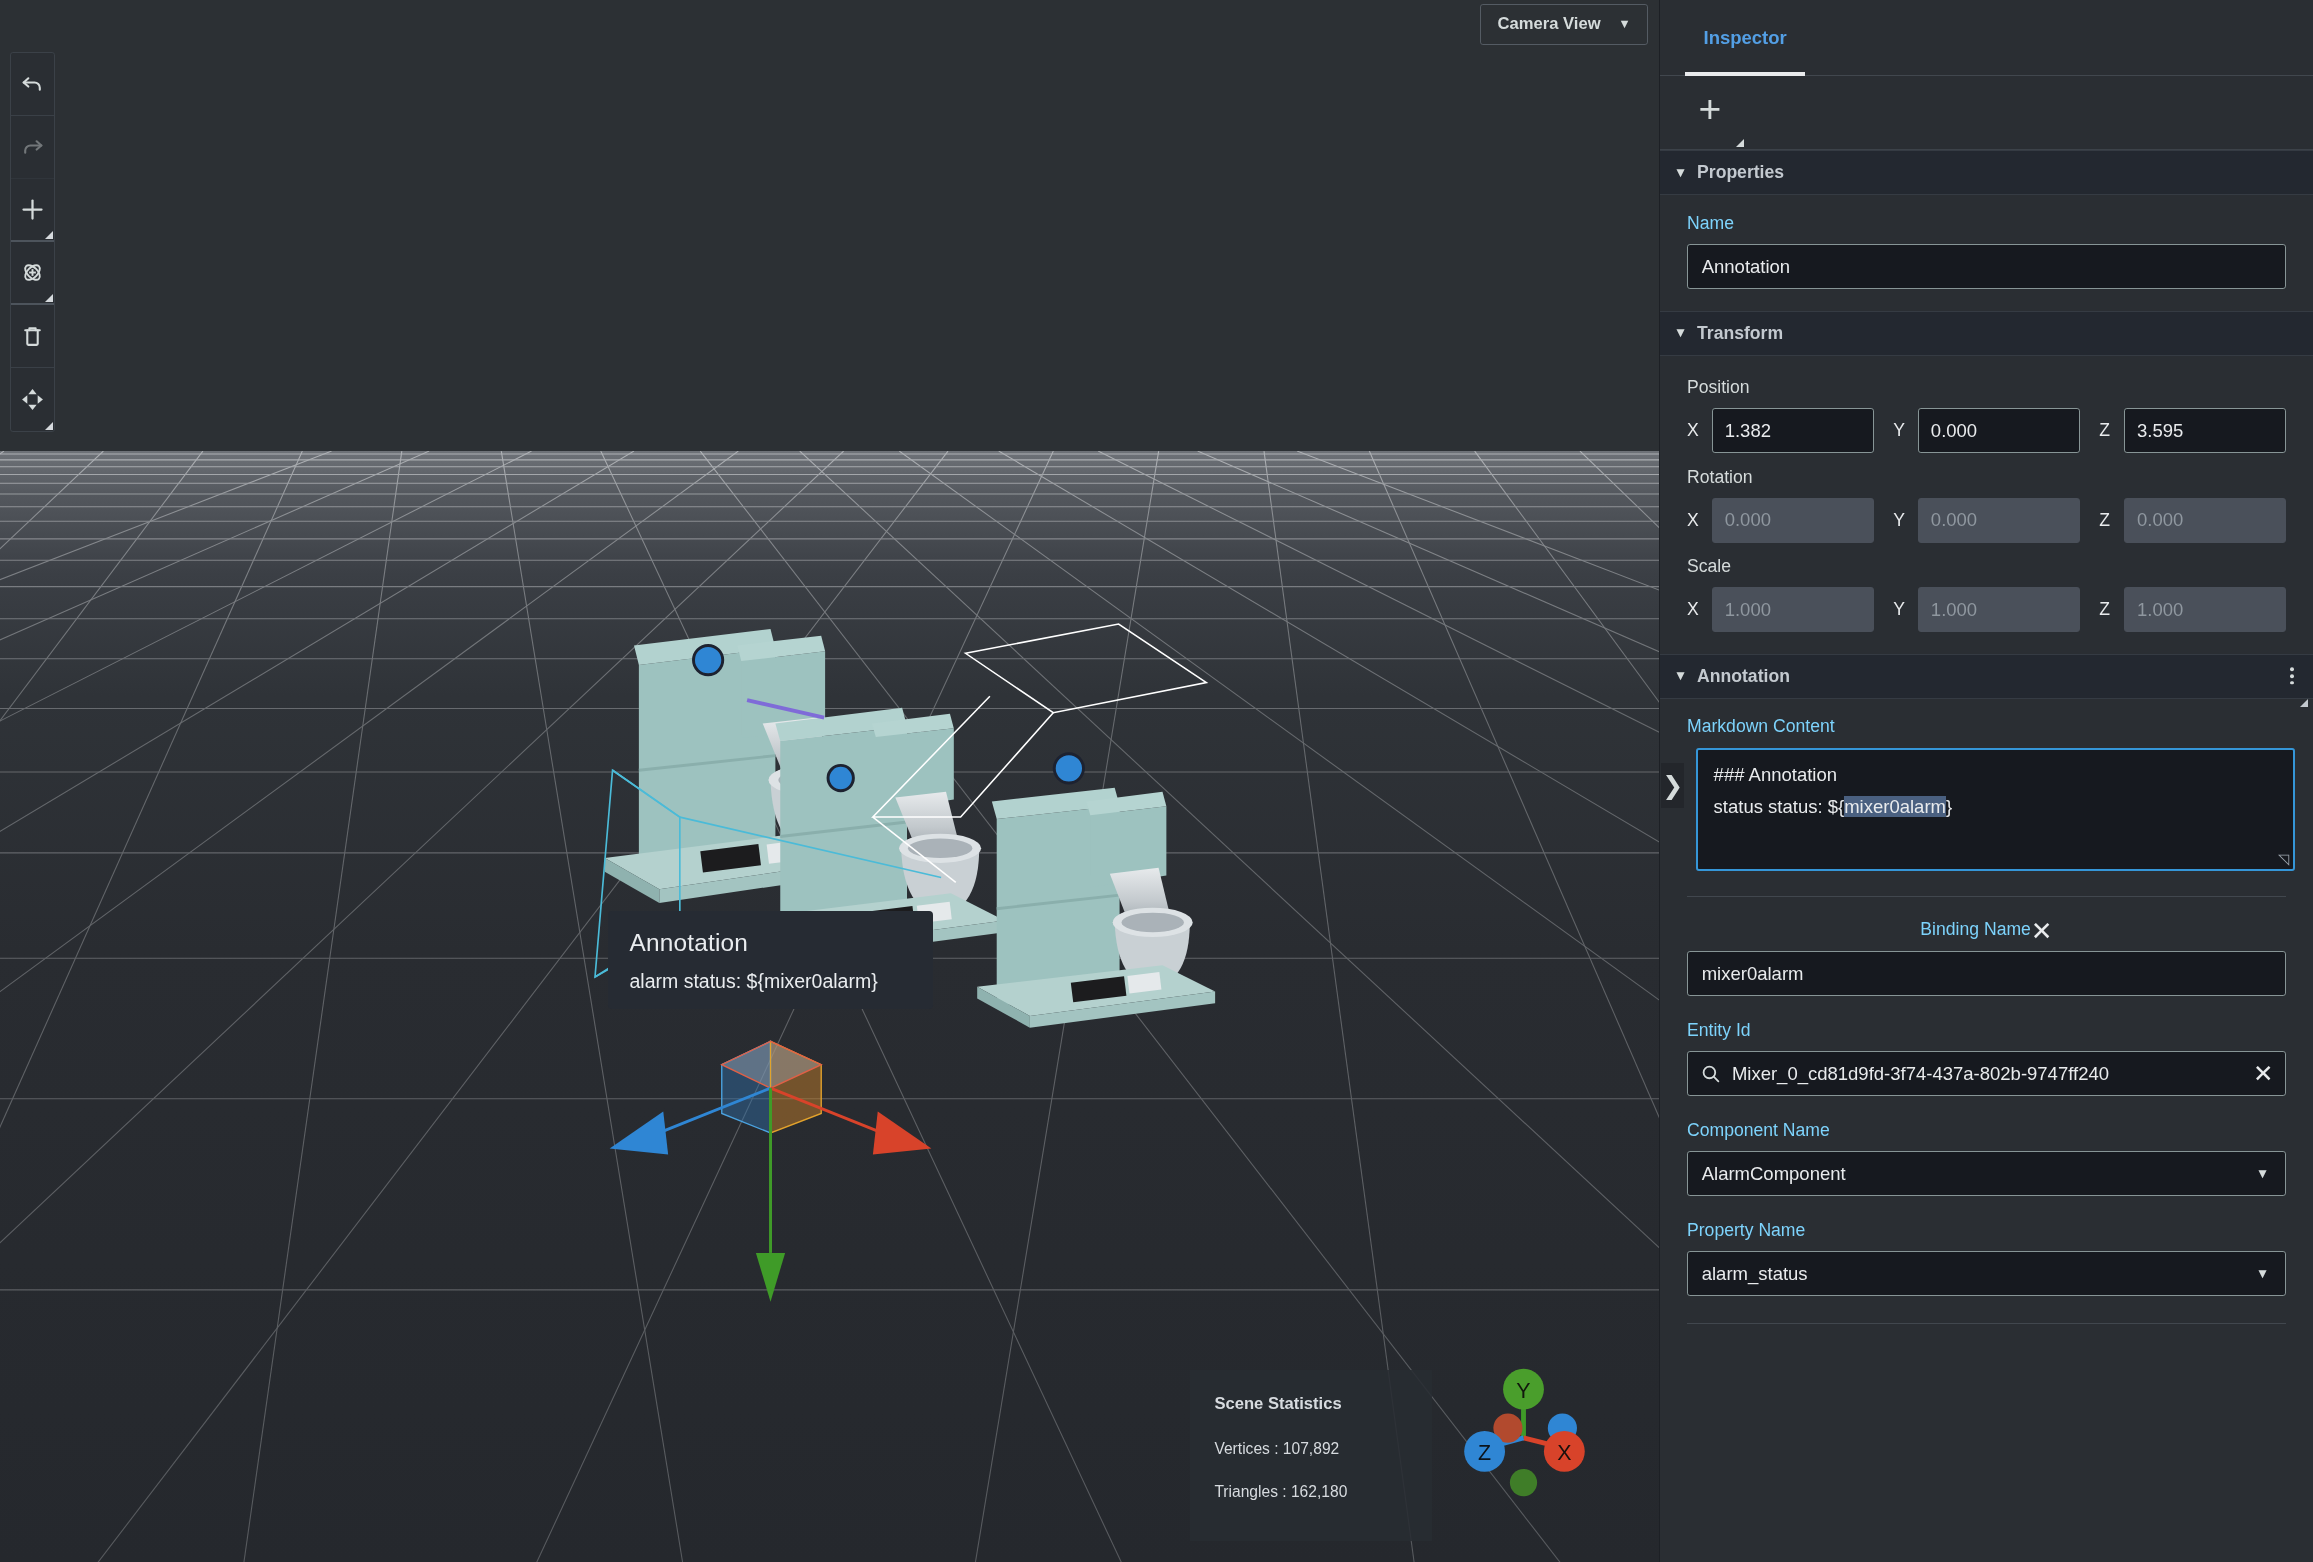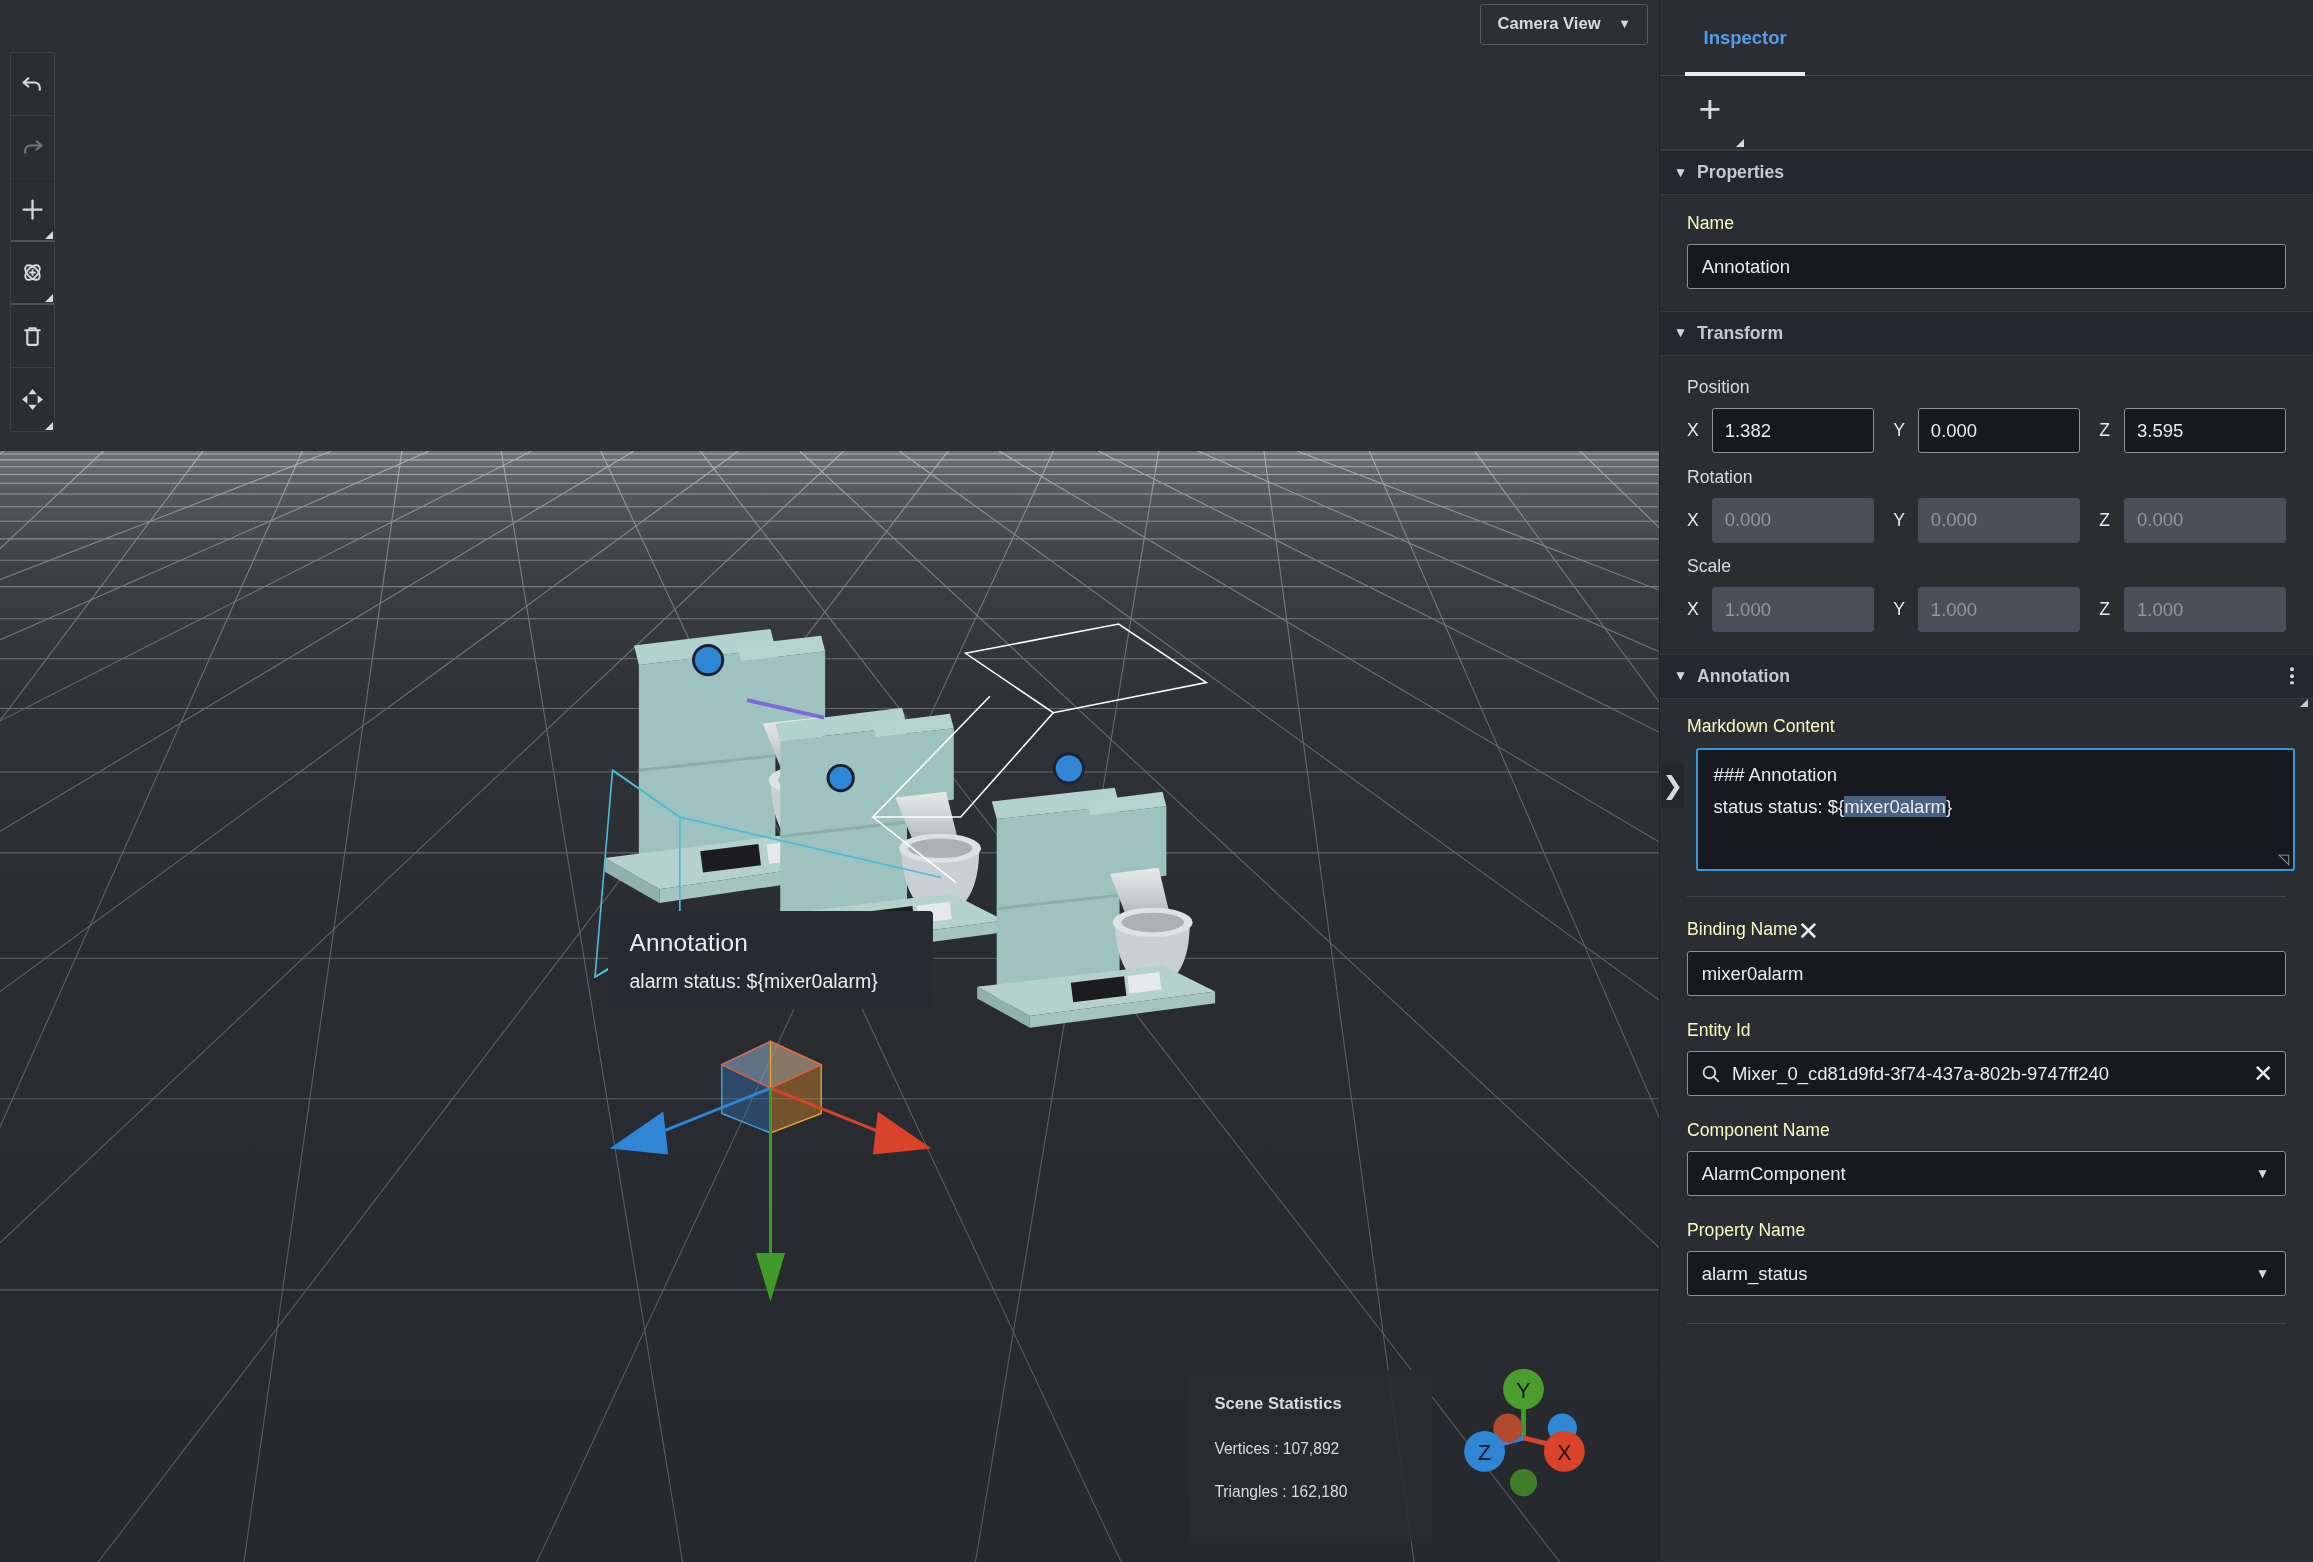--- a/index.html
+++ b/index.html
@@ -173,21 +173,21 @@
   }
   .section-head .kebab i { width: 3.9px; height: 3.9px; background: #d5dbdb; border-radius: 50%; display: block; }
   .section-head .corner-tri {
     position: absolute; right: 4.9px; bottom: -9.8px;
     width: 0; height: 0;
     border-left: 8.8px solid transparent;
     border-bottom: 8.8px solid #c3c9cf;
   }
 
   .section-body { padding: 17.6px 27px 21.5px 27px; }
-  .field-label { color: #fef9c3; font-size: 17.6px; margin-bottom: 10.7px; }
+  .field-label { color: #7dd3fc; font-size: 17.6px; margin-bottom: 10.7px; }
   .text-input {
     width: 100%; height: 45px;
     background: #16191f;
     border: 1px solid #879596;
     border-radius: 2.9px;
     color: #e9ebed; font-size: 18.5px;
     padding: 0 13.7px;
     display: flex; align-items: center;
     font-family: "Liberation Sans", sans-serif;
   }
@@ -222,21 +222,21 @@
   #markdown-box .mdline2 { margin-top: 7.8px; }
   .hl { background: #4a6080; color: #e9ebed; }
   #md-resize {
     position: absolute; right: 3.9px; bottom: 2px;
     color: #9ba3ab; font-size: 14.6px; line-height: 1;
     transform: rotate(0deg);
   }
 
   .divider { height: 1px; background: #41474e; margin: 25px 0 21.5px 0; }
 
-  .label-with-x { display: flex; align-items: flex-end; justify-content: flex-start; margin-bottom: 10.7px; }
+  .label-with-x { display: flex; align-items: flex-end; justify-content: center; margin-bottom: 10.7px; }
   .x-btn { color: #e9ebed; font-size: 26px; line-height: 1; cursor: pointer; font-weight: 300; margin-bottom: -3.9px; }
 
   .search-input {
     width: 100%; height: 45px;
     background: #16191f;
     border: 1px solid #879596; border-radius: 2.9px;
     display: flex; align-items: center; gap: 10.7px;
     padding: 0 11.7px;
     color: #e9ebed; font-size: 18.5px;
     overflow: hidden;

